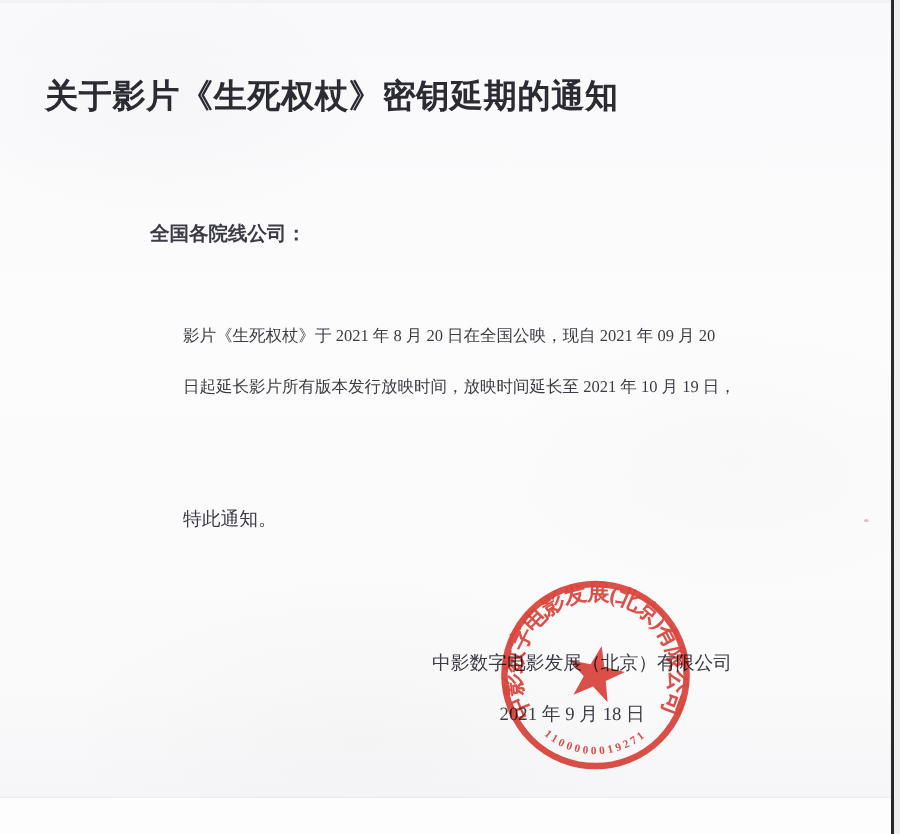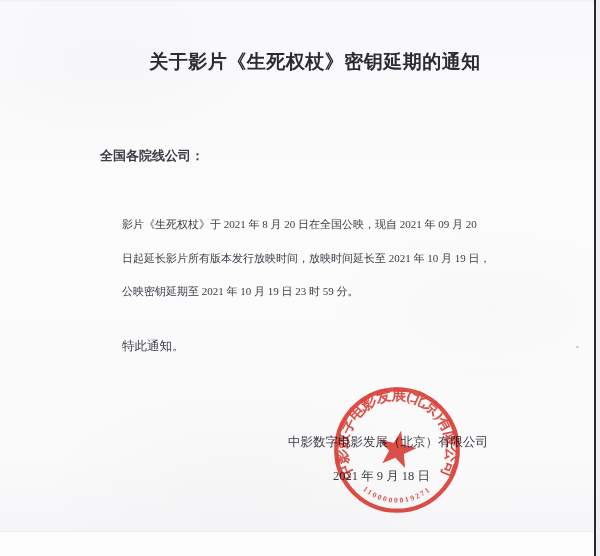--- a/index.html
+++ b/index.html
@@ -18,22 +18,22 @@
     position: absolute; inset: 0;
     background:
       radial-gradient(220px 120px at 18% 12%, rgba(0,0,0,0.015), transparent 70%),
       radial-gradient(260px 140px at 82% 55%, rgba(0,0,0,0.012), transparent 70%),
       radial-gradient(300px 160px at 40% 88%, rgba(0,0,0,0.015), transparent 70%);
     pointer-events: none;
   }
   .doc-title {
     position: absolute;
     top: 49px; left: 30px; right: 0;
-    text-align: center;
-    font-size: 19px;
+    text-align: left;
+    font-size: 22px;
     font-weight: bold;
     letter-spacing: 0.5px;
     color: #2b2b33;
     white-space: nowrap;
   }
   .salutation {
     position: absolute;
     top: 147px; left: 100px;
     font-size: 13px;
     white-space: nowrap;
@@ -114,21 +114,20 @@
 
 <div class="page">
 
   <div class="doc-title">关于影片《生死权杖》密钥延期的通知</div>
 
   <div class="salutation">全国各院线公司：</div>
 
   <div class="body-block">
     <div class="body-line">影片《生死权杖》于 2021 年 8 月 20 日在全国公映，现自 2021 年 09 月 20</div>
     <div class="body-line">日起延长影片所有版本发行放映时间，放映时间延长至 2021 年 10 月 19 日，</div>
-    <div class="body-line">公映密钥延期至 2021 年 10 月 19 日 23 时 59 分。</div>
   </div>
 
   <div class="closing">特此通知。</div>
 
   <div class="sig-company">中影数字电影发展（北京）有限公司</div>
 
   <div class="sig-date">2021 年 9 月 18 日</div>
 
   <svg class="stamp" viewBox="0 0 200 200" aria-hidden="true">
     <defs>

